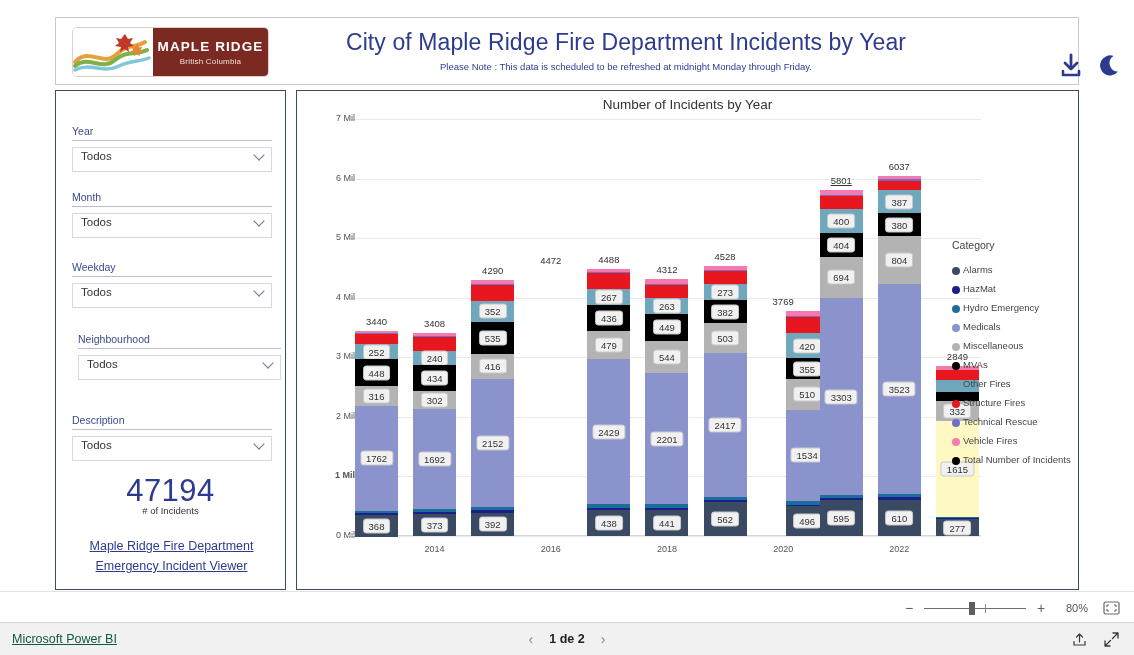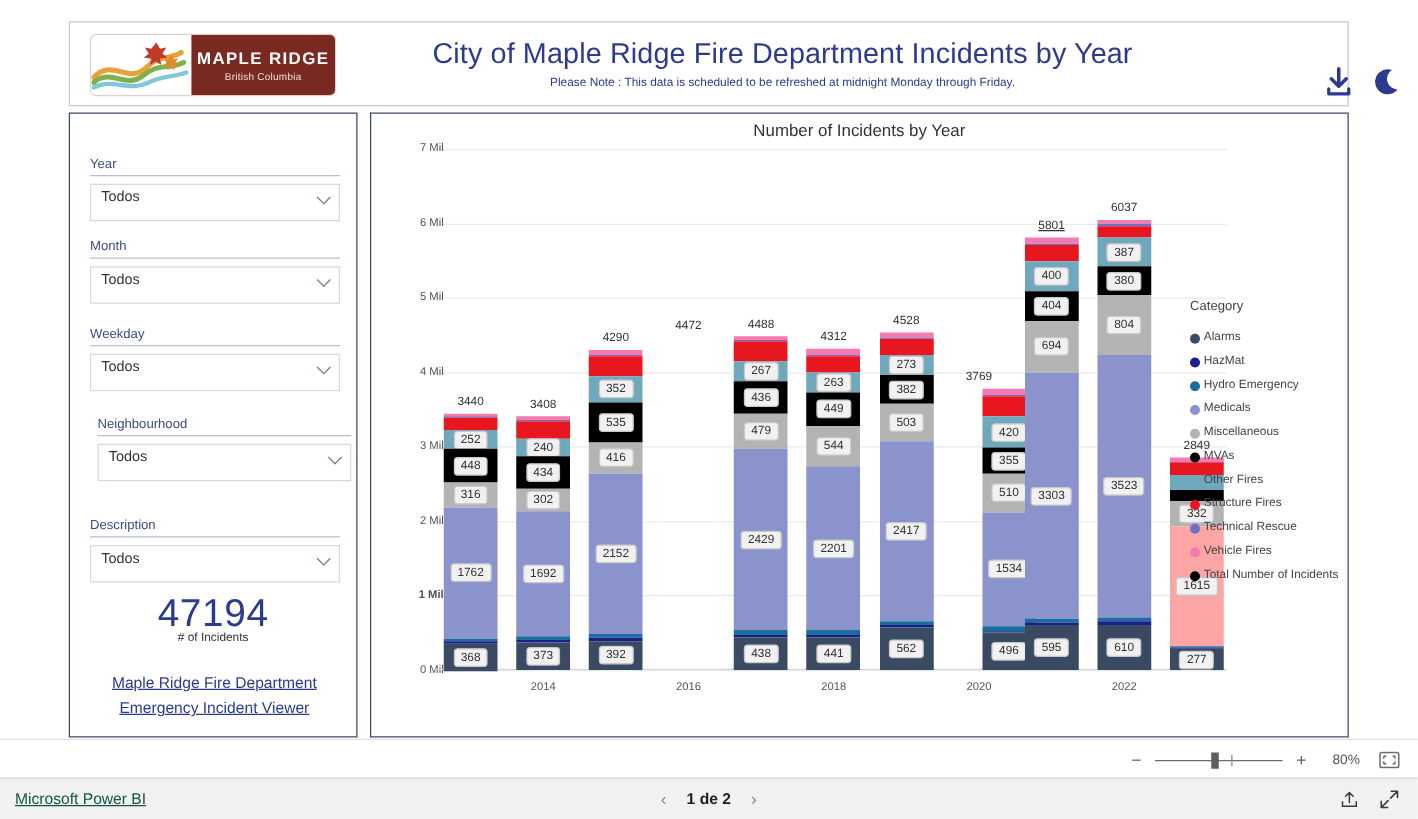--- a/index.html
+++ b/index.html
@@ -78,21 +78,21 @@
     background: #ffffff;
   }
   .slicer { position: absolute; left: 16px; width: 200px; }
   .slicer.wide { left: 22px; width: 203px; }
   .slicer-label {
     font-size: 10.5px; color: #3b4a8c;
     padding-bottom: 3px;
     border-bottom: 1px solid #b9bed4;
   }
   .slicer-box {
-    margin-top: 6px; height: 30px;
+    margin-top: 6px; height: 25px;
     border: 1px solid #d7d9e2;
     background: #fff;
     display: flex; align-items: center;
     padding: 0 6px 8px 8px;
     cursor: pointer;
   }
   .slicer-value { flex: 1; font-size: 11.5px; color: #333; }
   .chev {
     width: 11px; height: 11px; position: relative; flex: none;
   }
@@ -612,21 +612,21 @@
             <div class="bar-total" style="bottom: 173.719px;">2849</div>
             <div class="stack" style="height: 169.719px;">
               <div class="seg" style="height: 3.336px; background: rgb(245, 122, 176);"></div>
               <div class="seg" style="height: 0.595714px; background: rgb(111, 111, 200);"></div>
               <div class="seg" style="height: 9.76971px; background: rgb(232, 23, 31);"></div>
               <div class="seg" style="height: 12.2121px; background: rgb(111, 168, 189);"></div>
               <div class="seg" style="height: 9.05486px; background: rgb(0, 0, 0);"></div>
               <div class="seg" style="height: 19.7777px; background: rgb(179, 179, 179);">
                 <span class="seg-label">332</span>
               </div>
-              <div class="seg" style="height: 96.2079px; background: #fca5a5;">
+              <div class="seg" style="height: 96.2079px; background: #fef9c3;">
                 <span class="seg-label">1615</span>
               </div>
               <div class="seg" style="height: 1.19143px; background: rgb(27, 110, 156);"></div>
               <div class="seg" style="height: 1.07229px; background: rgb(27, 31, 140);"></div>
               <div class="seg" style="height: 16.5013px; background: rgb(58, 74, 99);">
                 <span class="seg-label">277</span>
               </div>
             </div>
           </div>
         </div>

